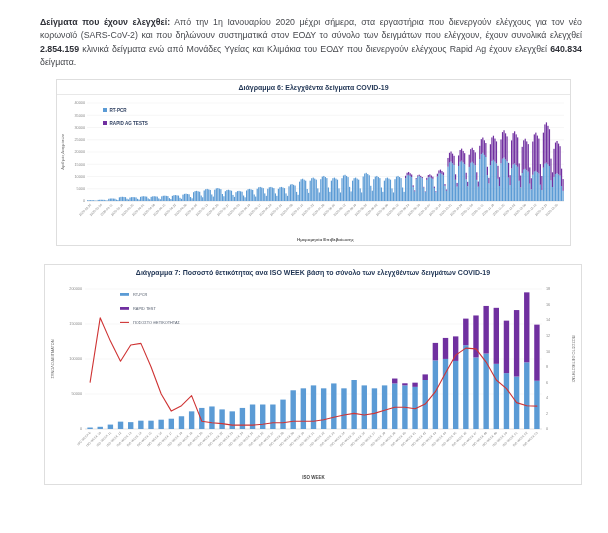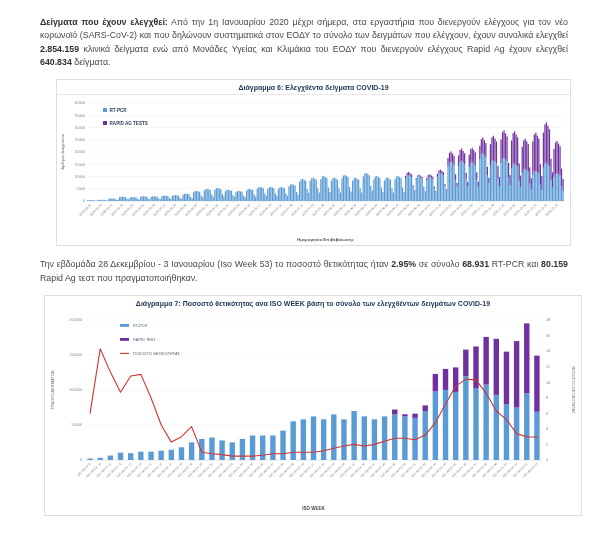--- a/index.html
+++ b/index.html
@@ -1,18 +1,18 @@
 <!DOCTYPE html>
 <html><head>
 <meta charset="utf-8">
 <style>
   html,body{margin:0;padding:0;}
   body{width:608px;height:533px;overflow:hidden;background:#ffffff;
        font-family:"Liberation Sans",sans-serif;}
-  .page{padding:16px 40px 0 40px;}
+  .page{padding:16px 26px 0 40px;}
   .para{font-size:8.8px;line-height:1.52;color:#46484d;text-align:justify;margin:0 0 10px 0;}
   .para b{color:#2f3138;}
   .panel{border:1px solid #dedede;background:#fff;box-sizing:border-box;}
   .panel1{margin-left:16px;width:515px;}
   .panel2{margin:6px 0 0 4px;width:538px;}
   .panel-title{text-align:center;font-size:7px;font-weight:bold;color:#1e3353;
                padding:4px 2px 3px;white-space:nowrap;overflow:hidden;}
   .panel1 .panel-title{border-bottom:1px solid #e8e8e8;}
   .spacer{height:12px;}
   svg{display:block;}
@@ -515,21 +515,20 @@
         <text x="52.5" y="16.6" font-size="4.6" font-weight="600" fill="#2e3f60">RT-PCR</text>
         <rect x="46" y="26" width="4" height="4" fill="#7030a0"></rect>
         <text x="52.5" y="29.6" font-size="4.6" font-weight="600" fill="#2e3f60">RAPID AG TESTS</text>
         <text x="7" y="57" text-anchor="middle" font-size="4.2" fill="#6a6a6a" transform="rotate(-90 7 57)">Αριθμός Δειγμάτων</text>
         <text x="268.5" y="146" text-anchor="middle" font-size="4.4" font-weight="600" fill="#565656">Ημερομηνία Επιβεβαίωσης</text>
       </svg>
   </div>
 
   <div class="spacer"></div>
 
-  <p class="para"><span>Την εβδομάδα 28 Δεκεμβρίου - 3 Ιανουαρίου (Iso Week 53) το ποσοστό θετικότητας ήταν </span><b>2.95%</b><span> σε σύνολο </span><b>68.931</b><span> RT-PCR και </span><b>80.159</b><span> Rapid Ag τεστ που πραγματοποιήθηκαν.</span></p>
 
   <div class="panel panel2">
     <div class="panel-title">Διάγραμμα 7: Ποσοστό θετικότητας ανα ISO WEEK  βάση το σύνολο των ελεγχθέντων δειγμάτων COVID-19</div>
     <svg id="chart2" viewBox="0 0 536 205" width="536" height="205">
         <line x1="40" x2="497" y1="150" y2="150" stroke="#c4c4c4" stroke-width="0.5"></line>
         <text x="37" y="151.3" text-anchor="end" font-size="3.8" fill="#8c8c8c">0</text>
         <line x1="40" x2="497" y1="115" y2="115" stroke="#ececec" stroke-width="0.5"></line>
         <text x="37" y="116.3" text-anchor="end" font-size="3.8" fill="#8c8c8c">50000</text>
         <line x1="40" x2="497" y1="80" y2="80" stroke="#ececec" stroke-width="0.5"></line>
         <text x="37" y="81.3" text-anchor="end" font-size="3.8" fill="#8c8c8c">100000</text>

